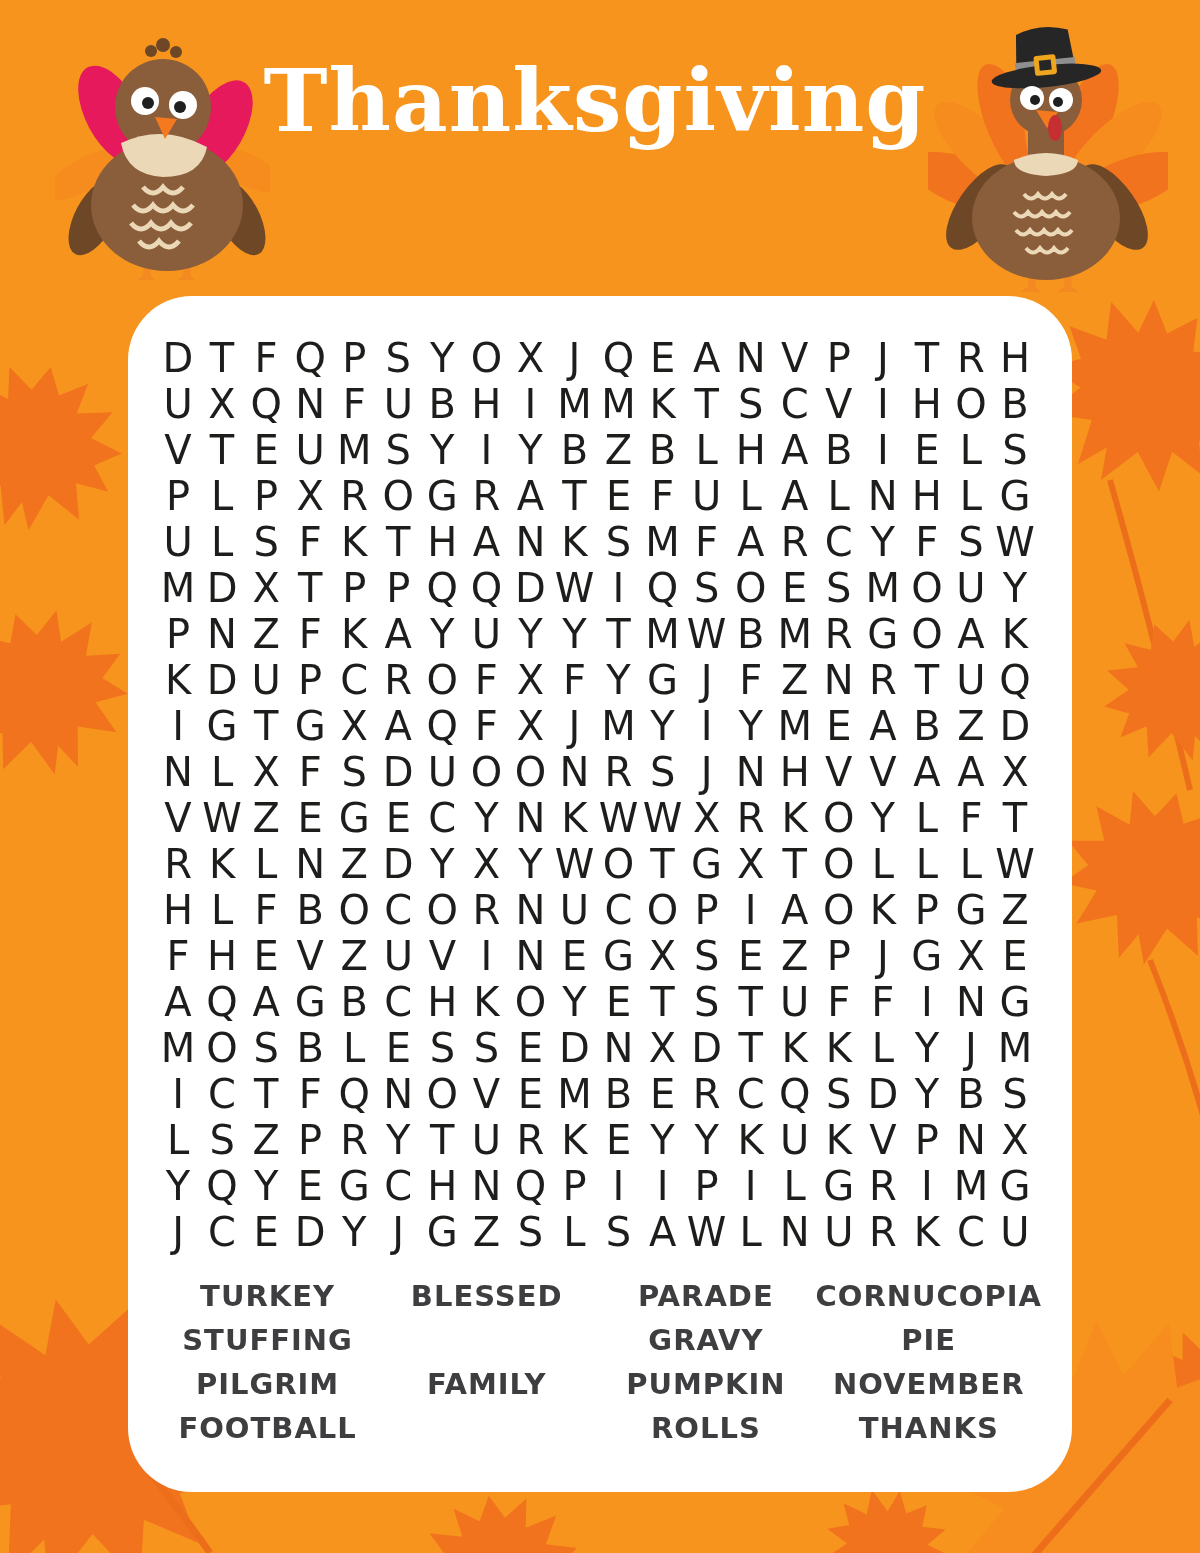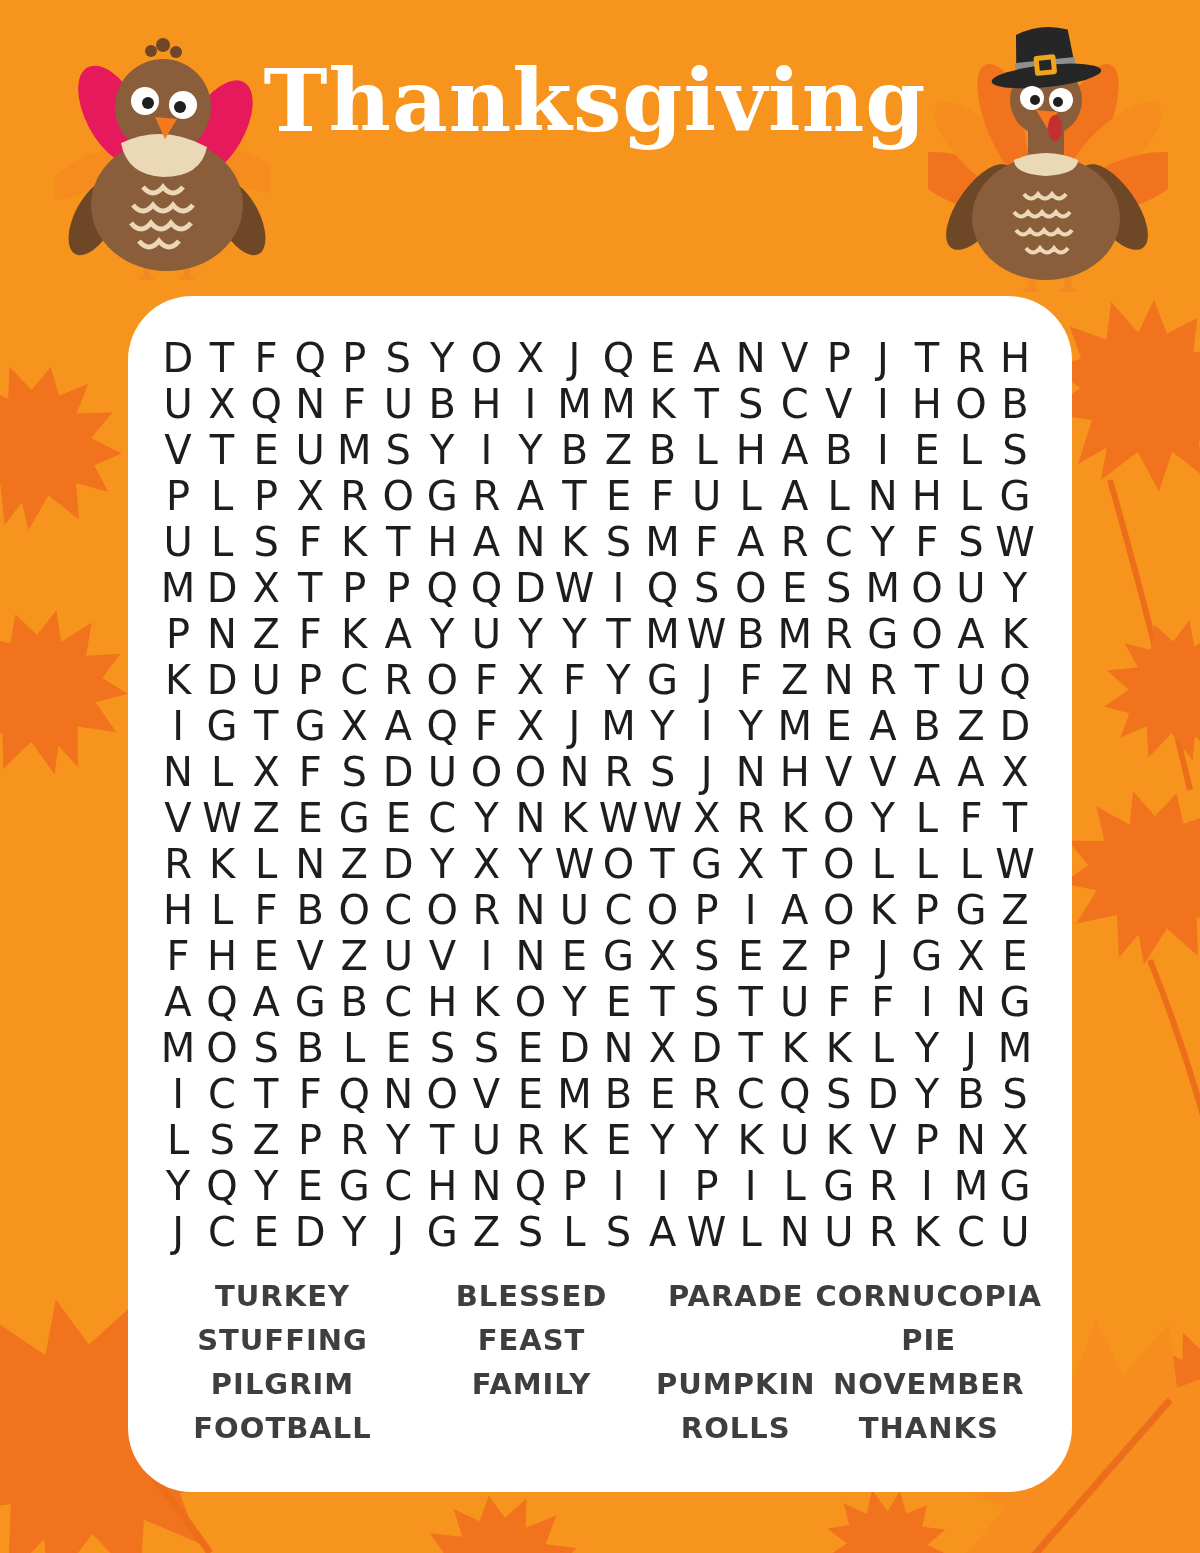--- a/index.html
+++ b/index.html
@@ -29,21 +29,21 @@
     position:absolute;left:28px;top:39px;width:881px;height:877px;
     display:grid;grid-template-columns:repeat(20,1fr);grid-template-rows:repeat(20,1fr);
   }
   .grid-cell{
     display:flex;align-items:center;justify-content:center;
     font-size:40px;color:var(--c-grid_letter,#1D1D1B);
     font-family:"DejaVu Sans",sans-serif;
   }
   .words{
     position:absolute;left:30px;right:30px;top:978px;height:176px;
-    display:grid;grid-template-columns:repeat(2,1fr);grid-template-rows:repeat(4,1fr);
+    display:grid;grid-template-columns:repeat(3,1fr);grid-template-rows:repeat(4,1fr);
   }
   .word{
     display:flex;align-items:center;justify-content:center;
     font-size:29px;font-weight:bold;letter-spacing:1px;
     color:var(--c-word_list_text,#3E3E40);
     font-family:"DejaVu Sans",sans-serif;
   }
 </style>
 </head>
 <body>
@@ -535,23 +535,23 @@
         <span class="grid-cell">K</span>
         <span class="grid-cell">C</span>
         <span class="grid-cell">U</span>
       </div>
     <div class="words" id="words">
         <div class="word" style="grid-area: 1 / 1;">TURKEY</div>
         <div class="word" style="grid-area: 2 / 1;">STUFFING</div>
         <div class="word" style="grid-area: 3 / 1;">PILGRIM</div>
         <div class="word" style="grid-area: 4 / 1;">FOOTBALL</div>
         <div class="word" style="grid-area: 1 / 2;">BLESSED</div>
-        <div class="word" style="grid-area: 2 / 2;">FEAST</div>
         <div class="word" style="grid-area: 3 / 2;">FAMILY</div>
         <div class="word" style="grid-area: 1 / 3; text-align: right;">PARADE</div>
+        <div class="word" style="grid-area: 2 / 3;">GRAVY</div>
         <div class="word" style="grid-area: 3 / 3;">PUMPKIN</div>
         <div class="word" style="grid-area: 1 / 4;">CORNUCOPIA</div>
         <div class="word" style="grid-area: 4 / 3;">ROLLS</div>
         <div class="word" style="grid-area: 2 / 4; text-align: right;">PIE</div>
         <div class="word" style="grid-area: 3 / 4;">NOVEMBER</div>
         <div class="word" style="grid-area: 4 / 4; text-align: right;">THANKS</div>
       </div>
   </div>
 
 </div>

